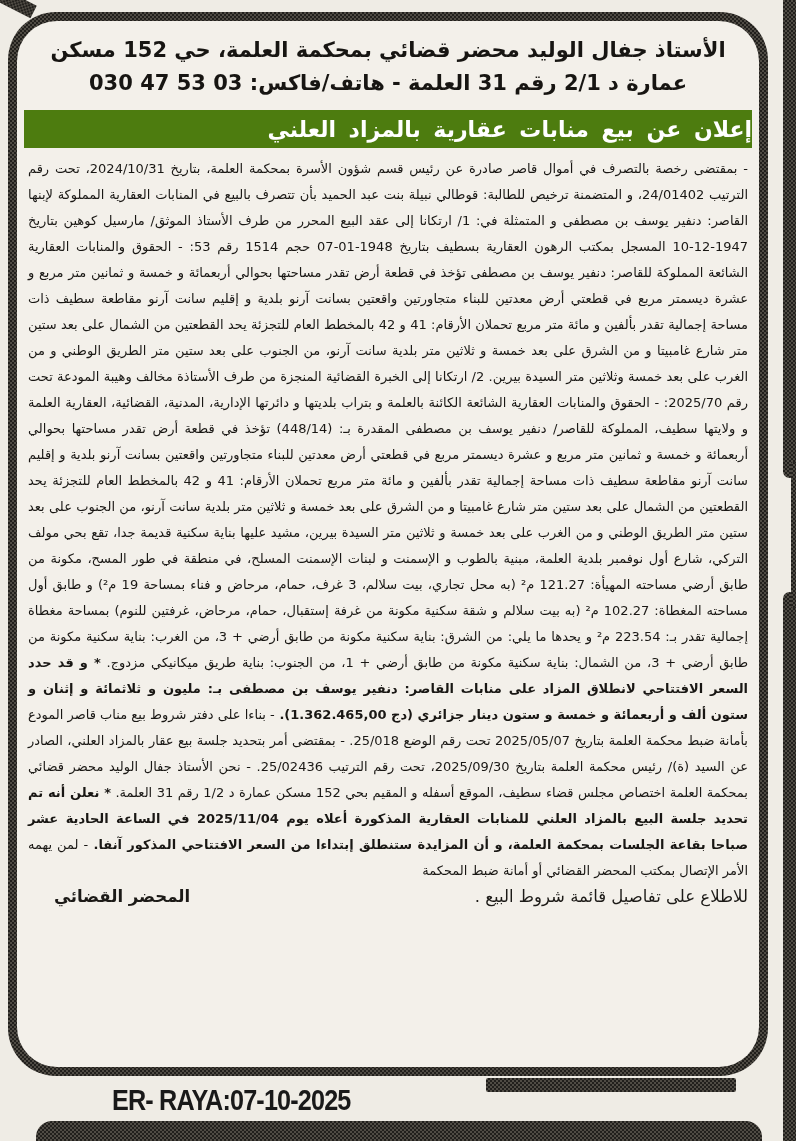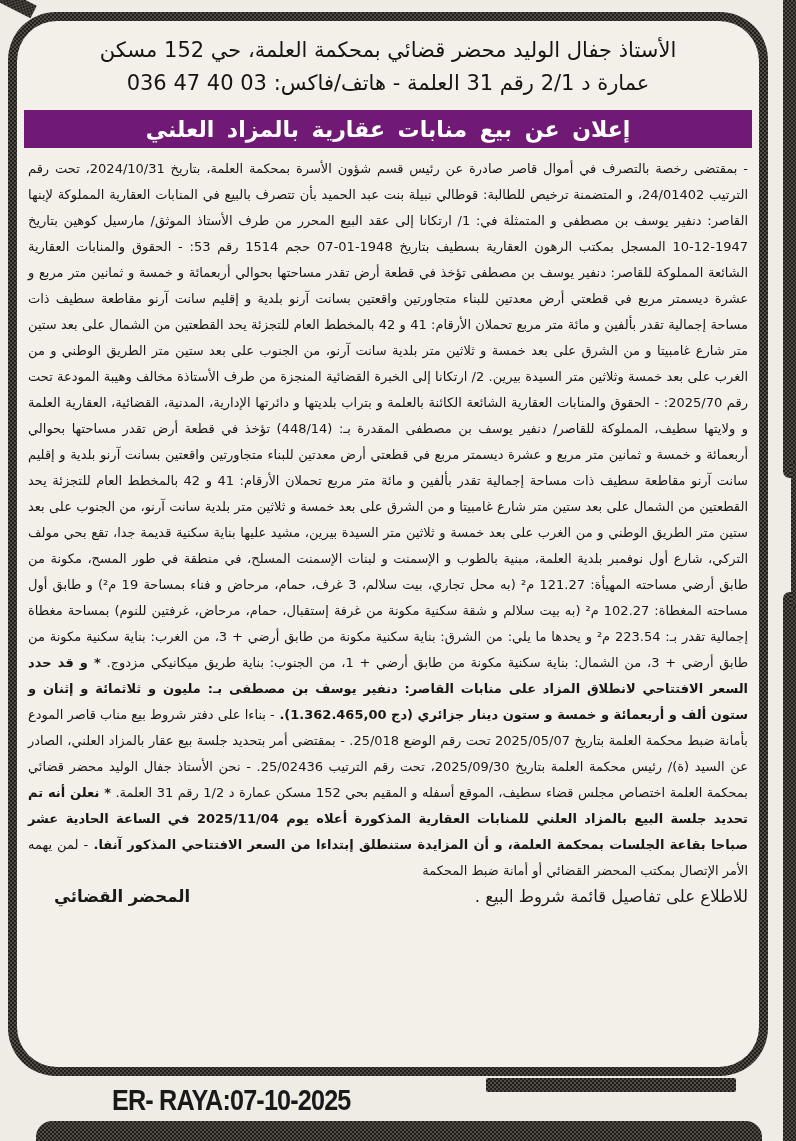--- a/index.html
+++ b/index.html
@@ -18,27 +18,27 @@
   .ad-frame{
     position:absolute;left:8px;top:12px;width:760px;height:1064px;
     border-radius:48px;
   }
   .ad-inner{
     position:absolute;inset:9px;border-radius:40px;
     background:#f3f0ea;overflow:hidden;
     direction:rtl;
   }
   .notice-header{
-    text-align:center;font-weight:normal;
+    text-align:center;font-weight:bold;
     font-size:21px;line-height:33px;
     padding:13px 14px 4px 14px;color:#171512;
   }
   .title-banner{
-    margin:6px 7px 8px 7px;height:38px;background:#701a75;
-    display:flex;align-items:center;justify-content:center;
+    margin:6px 7px 8px 7px;height:38px;background:#4d7c0f;
+    display:flex;align-items:center;justify-content:flex-start;
     color:#fff;font-weight:bold;font-size:22px;word-spacing:5px;letter-spacing:.5px;
   }
   .notice-body{
     margin:2px 11px 0 11px;
     font-size:13px;line-height:26px;
     text-align:justify;text-justify:inter-word;
     color:#191714;
   }
   .notice-body .b{font-weight:bold;}
   .closing-row{
@@ -81,21 +81,21 @@
 <div class="smudge" style="left:40px;top:300px;width:260px;height:170px;"></div>
 <div class="smudge" style="left:230px;top:560px;width:330px;height:200px;"></div>
 <div class="smudge" style="left:60px;top:840px;width:240px;height:150px;"></div>
 <div class="smudge" style="left:420px;top:170px;width:220px;height:140px;"></div>
 
 <div class="ad-frame tex">
   <div class="ad-inner">
 
     <div class="notice-header">
       <div>الأستاذ جفال الوليد محضر قضائي بمحكمة العلمة، حي 152 مسكن</div>
-      <div>عمارة د 2/1 رقم 31 العلمة - هاتف/فاكس: 03 40 47 036</div>
+      <div>عمارة د 2/1 رقم 31 العلمة - هاتف/فاكس: 03 53 47 030</div>
     </div>
 
     <div class="title-banner">
       <span>إعلان عن بيع منابات عقارية بالمزاد العلني</span>
     </div>
 
     <div class="notice-body">
       <p style="margin:0"><span>- بمقتضى رخصة بالتصرف في أموال قاصر صادرة عن رئيس قسم شؤون الأسرة بمحكمة العلمة، بتاريخ 2024/10/31، تحت رقم الترتيب 24/01402، و المتضمنة ترخيص للطالبة: قوطالي نبيلة بنت عبد الحميد بأن تتصرف بالبيع في المنابات العقارية المملوكة لإبنها القاصر: دنفير يوسف بن مصطفى و المتمثلة في: 1/ ارتكانا إلى عقد البيع المحرر من طرف الأستاذ الموثق/ مارسيل كوهين بتاريخ 1947-12-10 المسجل بمكتب الرهون العقارية بسطيف بتاريخ 1948-01-07 حجم 1514 رقم 53: - الحقوق والمنابات العقارية الشائعة المملوكة للقاصر: دنفير يوسف بن مصطفى تؤخذ في قطعة أرض تقدر مساحتها بحوالي أربعمائة و خمسة و ثمانين متر مربع و عشرة ديسمتر مربع في قطعتي أرض معدتين للبناء متجاورتين واقعتين بسانت آرنو بلدية و إقليم سانت آرنو مقاطعة سطيف ذات مساحة إجمالية تقدر بألفين و مائة متر مربع تحملان الأرقام: 41 و 42 بالمخطط العام للتجزئة يحد القطعتين من الشمال على بعد ستين متر شارع غامبيتا و من الشرق على بعد خمسة و ثلاثين متر بلدية سانت آرنو، من الجنوب على بعد ستين متر الطريق الوطني و من الغرب على بعد خمسة وثلاثين متر السيدة بيرين. 2/ ارتكانا إلى الخبرة القضائية المنجزة من طرف الأستاذة مخالف وهيبة المودعة تحت رقم 2025/70: - الحقوق والمنابات العقارية الشائعة الكائنة بالعلمة و بتراب بلديتها و دائرتها الإدارية، المدنية، القضائية، العقارية العلمة و ولايتها سطيف، المملوكة للقاصر/ دنفير يوسف بن مصطفى المقدرة بـ: (448/14) تؤخذ في قطعة أرض تقدر مساحتها بحوالي أربعمائة و خمسة و ثمانين متر مربع و عشرة ديسمتر مربع في قطعتي أرض معدتين للبناء متجاورتين واقعتين بسانت آرنو بلدية و إقليم سانت آرنو مقاطعة سطيف ذات مساحة إجمالية تقدر بألفين و مائة متر مربع تحملان الأرقام: 41 و 42 بالمخطط العام للتجزئة يحد القطعتين من الشمال على بعد ستين متر شارع غامبيتا و من الشرق على بعد خمسة و ثلاثين متر بلدية سانت آرنو، من الجنوب على بعد ستين متر الطريق الوطني و من الغرب على بعد خمسة و ثلاثين متر السيدة بيرين، مشيد عليها بناية سكنية قديمة جدا، تقع بحي مولف التركي، شارع أول نوفمبر بلدية العلمة، مبنية بالطوب و الإسمنت و لبنات الإسمنت المسلح، في منطقة في طور المسح، مكونة من طابق أرضي مساحته المهيأة: 121.27 م² (به محل تجاري، بيت سلالم، 3 غرف، حمام، مرحاض و فناء بمساحة 19 م²) و طابق أول مساحته المغطاة: 102.27 م² (به بيت سلالم و شقة سكنية مكونة من غرفة إستقبال، حمام، مرحاض، غرفتين للنوم) بمساحة مغطاة إجمالية تقدر بـ: 223.54 م² و يحدها ما يلي: من الشرق: بناية سكنية مكونة من طابق أرضي + 3، من الغرب: بناية سكنية مكونة من طابق أرضي + 3، من الشمال: بناية سكنية مكونة من طابق أرضي + 1، من الجنوب: بناية طريق ميكانيكي مزدوج. </span><span class="b">* و قد حدد السعر الافتتاحي لانطلاق المزاد على منابات القاصر: دنفير يوسف بن مصطفى بـ: مليون و ثلاثمائة و إثنان و ستون ألف و أربعمائة و خمسة و ستون دينار جزائري (دج 1.362.465,00). </span><span>- بناءا على دفتر شروط بيع مناب قاصر المودع بأمانة ضبط محكمة العلمة بتاريخ 2025/05/07 تحت رقم الوضع 25/018. - بمقتضى أمر بتحديد جلسة بيع عقار بالمزاد العلني، الصادر عن السيد (ة)/ رئيس محكمة العلمة بتاريخ 2025/09/30، تحت رقم الترتيب 25/02436. - نحن الأستاذ جفال الوليد محضر قضائي بمحكمة العلمة اختصاص مجلس قضاء سطيف، الموقع أسفله و المقيم بحي 152 مسكن عمارة د 1/2 رقم 31 العلمة. </span><span class="b">* نعلن أنه تم تحديد جلسة البيع بالمزاد العلني للمنابات العقارية المذكورة أعلاه يوم 2025/11/04 في الساعة الحادية عشر صباحا بقاعة الجلسات بمحكمة العلمة، و أن المزايدة ستنطلق إبتداءا من السعر الافتتاحي المذكور آنفا. </span><span>- لمن يهمه الأمر الإتصال بمكتب المحضر القضائي أو أمانة ضبط المحكمة</span></p>
     </div>
 

